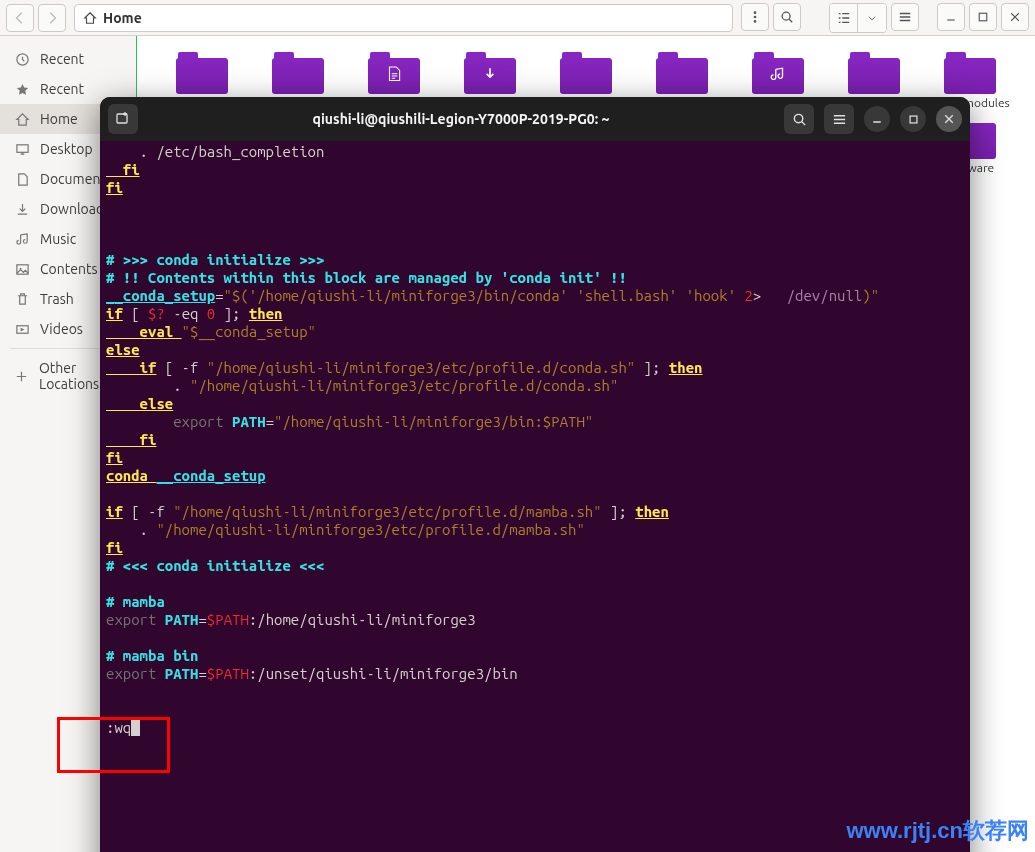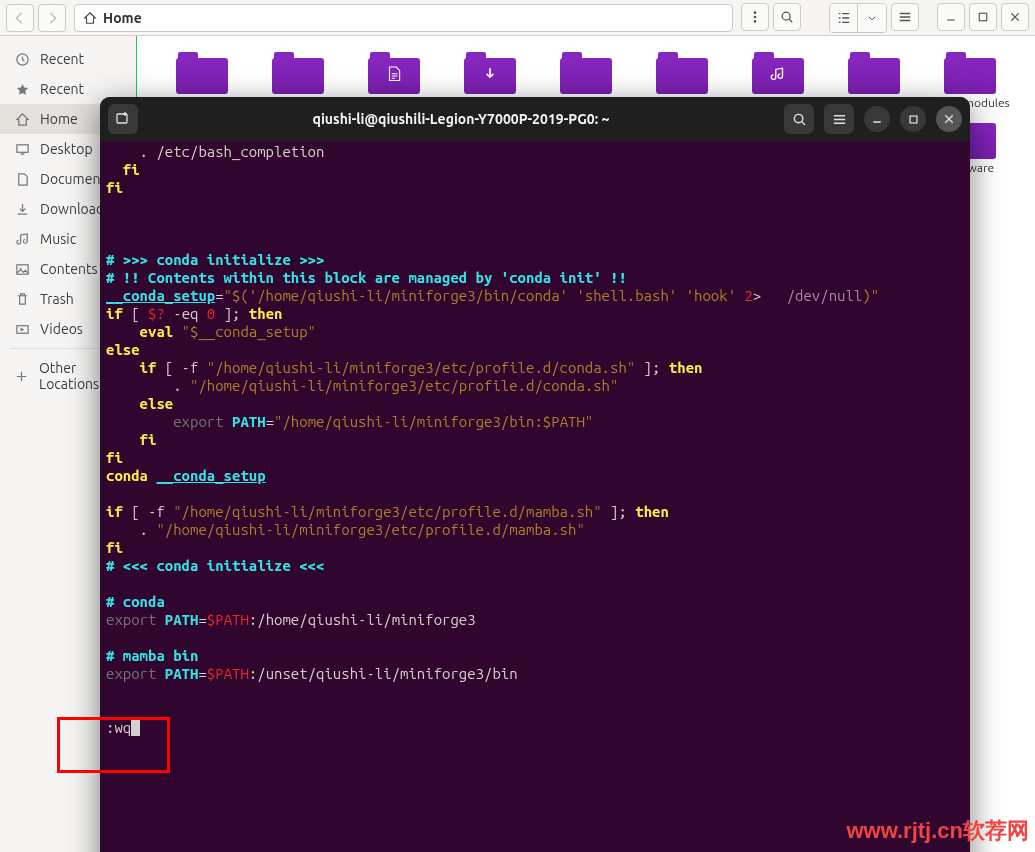--- a/index.html
+++ b/index.html
@@ -37,31 +37,31 @@
     
     .terminal-window { position: absolute; left: 100px; top: 97px; width: 870px; height: 836px; background: #30062f; border-radius: 10px; box-shadow: 0 8px 32px rgba(0,0,0,.5); overflow: hidden; display: flex; flex-direction: column; }
     .term-titlebar { height: 44px; background: #1f1f1f; display: flex; align-items: center; padding: 0 8px; gap: 6px; }
     .term-tb-btn { width: 30px; height: 30px; border-radius: 6px; background: #383838; display: flex; align-items: center; justify-content: center; color: #e0e0e0; cursor: pointer; }
     .term-tb-btn.round { border-radius: 50%; width: 26px; height: 26px; }
     .term-tb-btn.close-btn { background: #555; }
     .term-title { flex: 1; text-align: center; color: #f5f5f5; font-size: 14px; font-weight: 600; }
     .term-tb-right { display: flex; gap: 10px; align-items: center; }
     
     .term-content { flex: 1; padding: 2px 6px 6px 6px; font-family: "Ubuntu Mono","DejaVu Sans Mono", monospace; font-size: 15px; line-height: 18px; color: #d5d0cc; white-space: pre; overflow: hidden; position: relative; }
-    .c-yellow { color: #fce94f; font-weight: bold; }
+    .c-yellow { color: #fce94f; font-weight: bold; text-decoration: underline; }
     .c-orange { color: #ad7f28; }
     .c-cyan { color: #34e2e2; font-weight: bold; }
     .c-red { color: #ef2929; }
     .c-green { color: #737373; }
     .c-purple { color: #ad7fa8; margin-left: 17px; }
     
     .term-cursor { display: inline-block; width: 9px; height: 17px; background: #d5d0cc; vertical-align: text-bottom; }
     .red-box { position: absolute; border: 3px solid #ff0000; pointer-events: none; }
     
-    .watermark { position: absolute; right: 6px; bottom: 6px; font-size: 22px; font-weight: bold; color: #ef4444; font-family: "Microsoft YaHei", sans-serif; }
+    .watermark { position: absolute; right: 6px; bottom: 6px; font-size: 22px; font-weight: bold; color: #3b82f6; font-family: "Microsoft YaHei", sans-serif; }
     
     svg { display: block; }
   </style>
 </head>
 <body>
 
 <div class="fm-toolbar">
   <div class="fm-btn disabled">
       <svg width="14" height="14" viewBox="0 0 16 16">
         <path d="M10 2 L4 8 L10 14" fill="none" stroke="currentColor" stroke-width="1.5"></path>
@@ -432,21 +432,21 @@
 <span class="c-green">        export </span><span class="c-cyan">PATH</span><span>=</span><span class="c-orange">"/home/qiushi-li/miniforge3/bin:$PATH"</span>
 <span class="c-yellow">    fi</span>
 <span class="c-yellow">fi</span>
 <span class="c-yellow">conda </span><span class="c-cyan" style="text-decoration:underline">__conda_setup</span>
 
 <span class="c-yellow">if</span><span> [ -f </span><span class="c-orange">"/home/qiushi-li/miniforge3/etc/profile.d/mamba.sh"</span><span> ]; </span><span class="c-yellow">then</span>
 <span>    . </span><span class="c-orange">"/home/qiushi-li/miniforge3/etc/profile.d/mamba.sh"</span>
 <span class="c-yellow">fi</span>
 <span class="c-cyan"># &lt;&lt;&lt; conda initialize &lt;&lt;&lt;</span>
 
-<span class="c-cyan"># conda</span>
+<span class="c-cyan"># mamba</span>
 <span class="c-green">export </span><span class="c-cyan">PATH</span><span>=</span><span class="c-red">$PATH</span><span>:/home/qiushi-li/miniforge3</span>
 
 <span class="c-cyan"># mamba bin</span>
 <span class="c-green">export </span><span class="c-cyan">PATH</span><span>=</span><span class="c-red">$PATH</span><span>:/unset/qiushi-li/miniforge3/bin</span>
 
 
 <span>:wq</span><span class="term-cursor"></span></div>
 </div>
 
 <div class="red-box" style="left:57px; top:717px; width:113px; height:56px;"></div>

